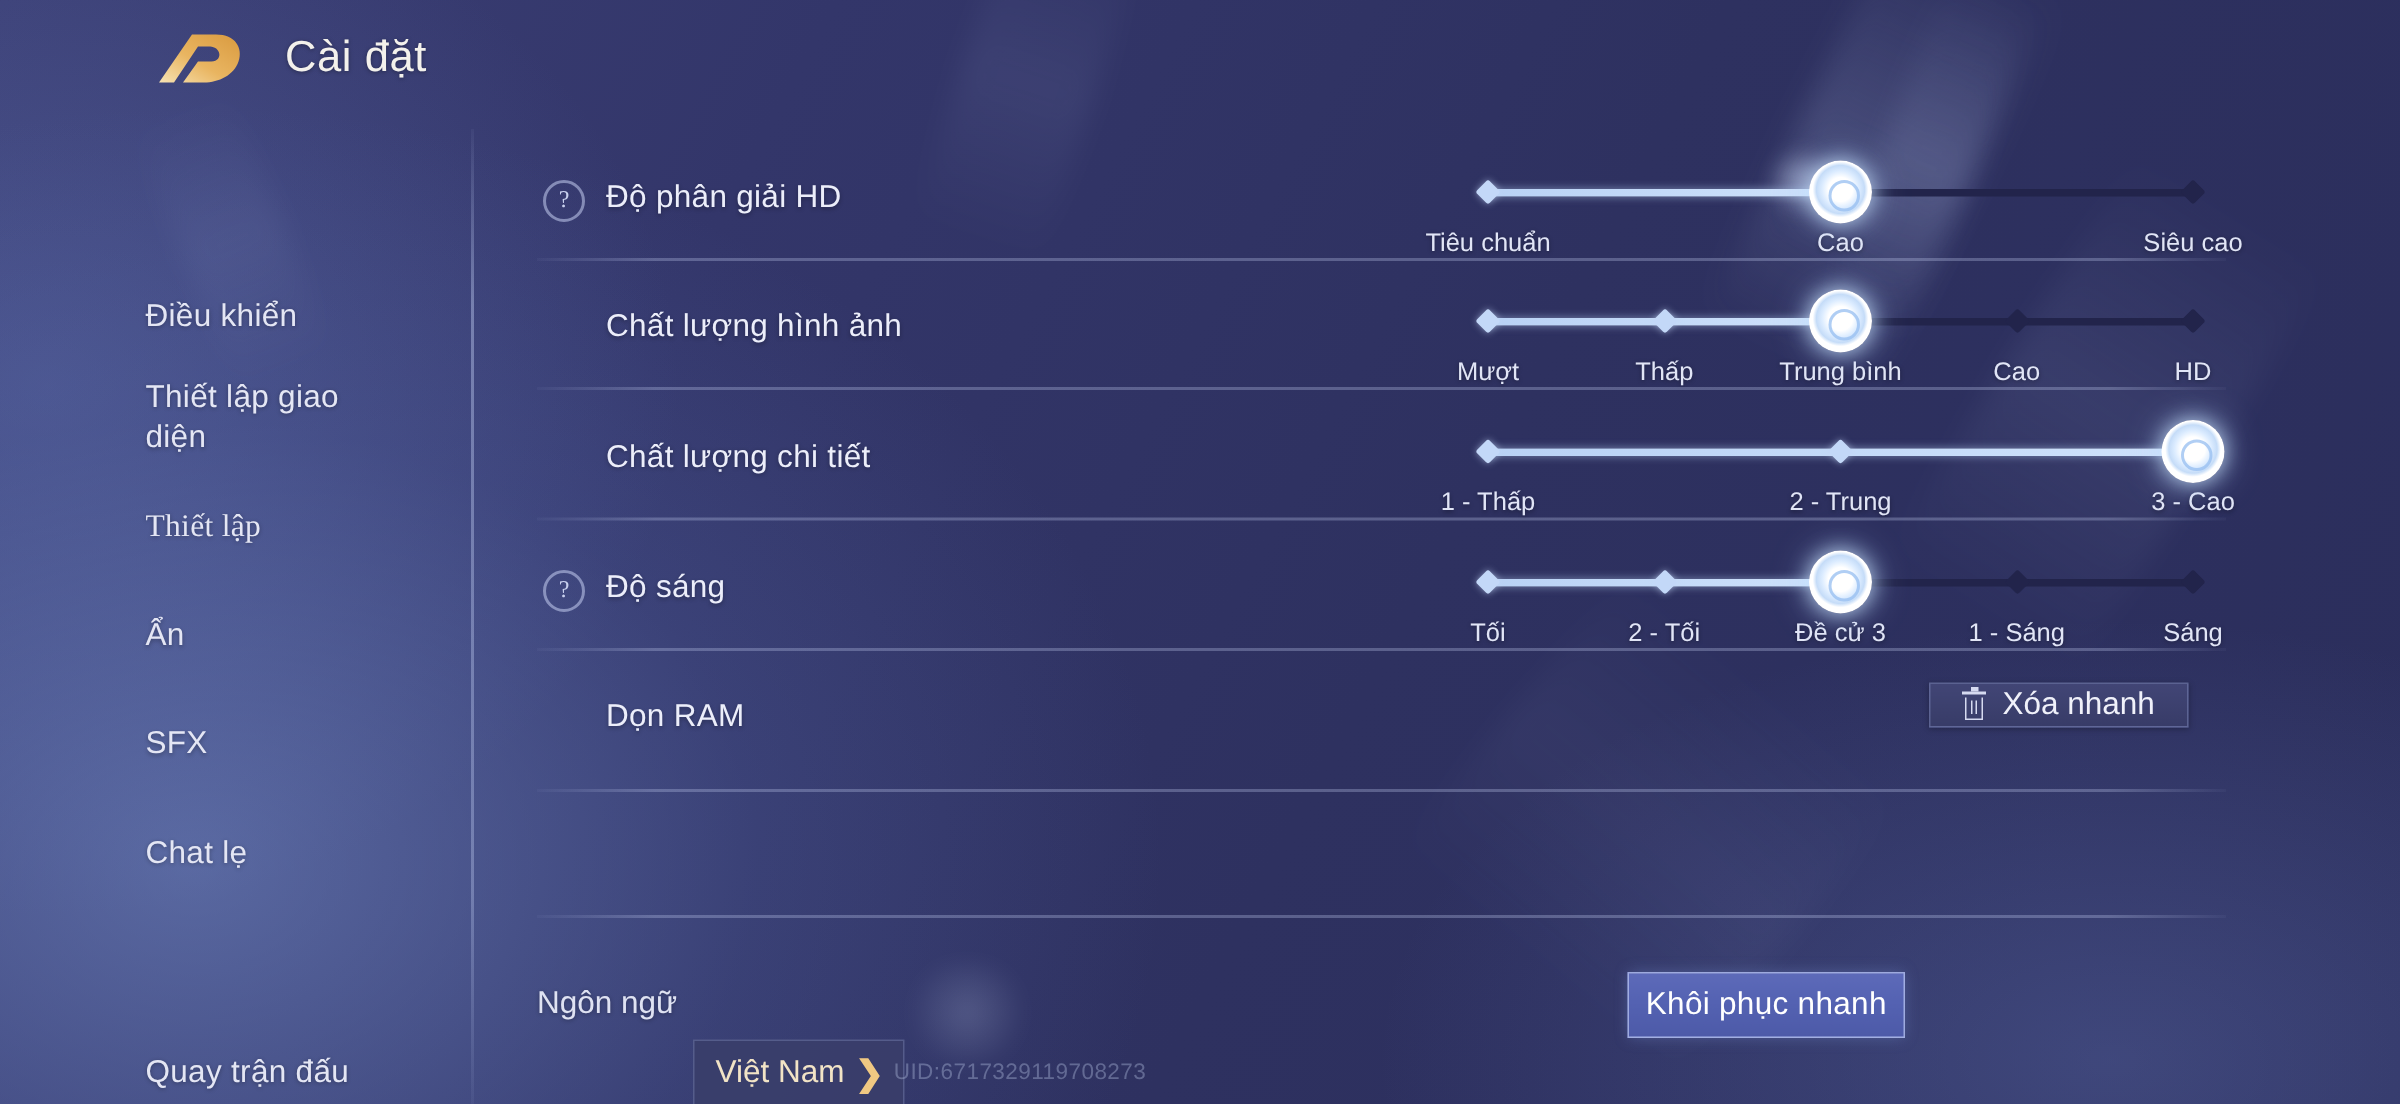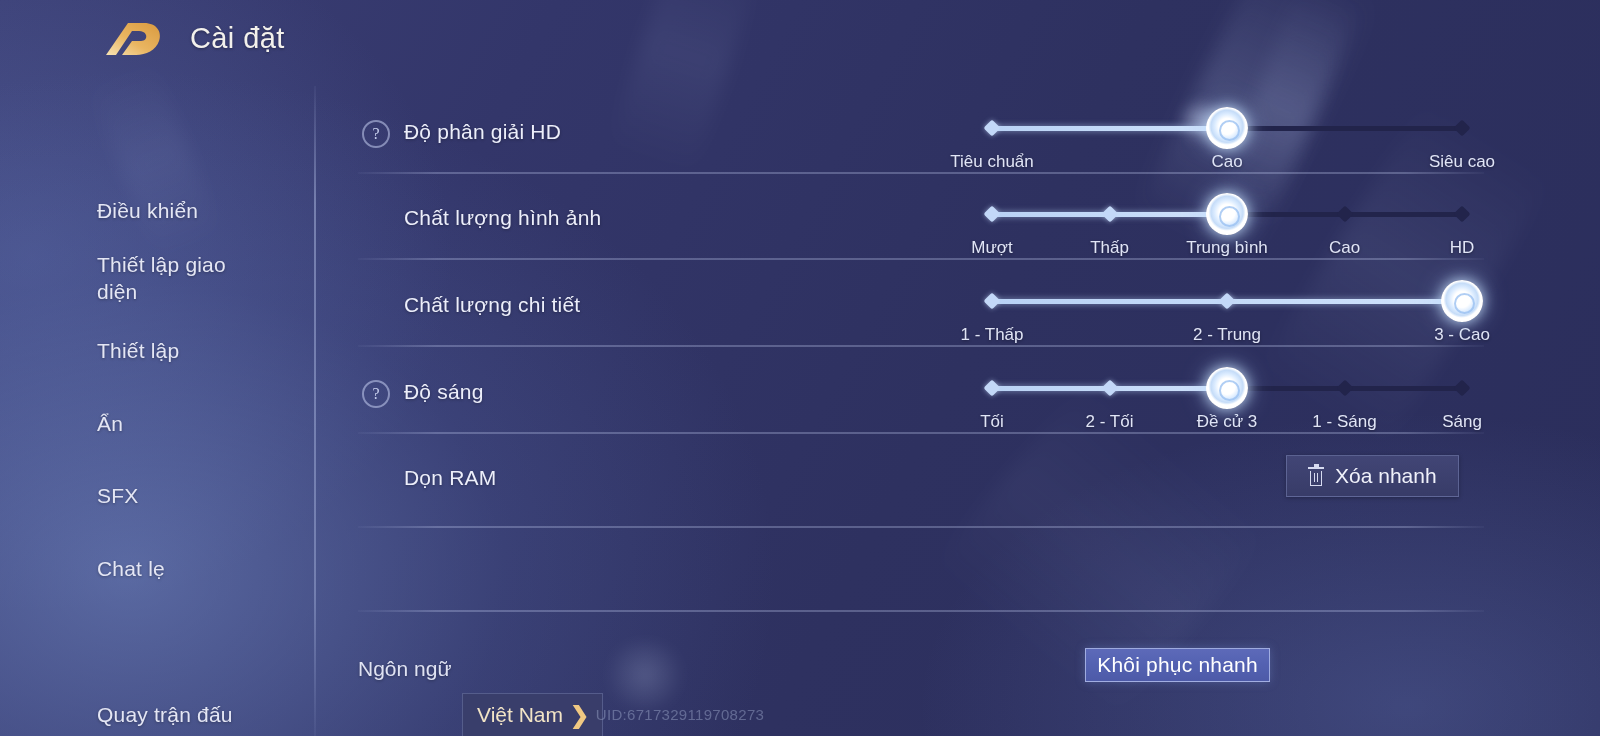--- a/index.html
+++ b/index.html
@@ -120,21 +120,21 @@
   }
   .slabel {
     position:absolute; top:44px; transform:translateX(-50%);
     font-size:17px; color:#e1e5f6; white-space:nowrap;
     text-shadow:0 1px 3px rgba(0,0,0,.35);
   }
 
   
   #btn-xoa {
     position:absolute; display:flex; align-items:center; gap:11px;
-    padding:0 21px; height:42px;
+    padding:0 21px; height:30px;
     background:linear-gradient(to bottom, rgba(66,70,118,0.96), rgba(56,60,104,0.96));
     border:1px solid rgba(126,136,186,0.5);
     color:#f0f1fa; font-size:21px;
     box-shadow:0 1px 4px rgba(0,0,0,.28);
   }
   .trash-ico { width:16px; height:19px; position:relative; }
   .trash-ico .lid  { position:absolute; top:0; left:0; width:16px; height:2.5px; background:#d6daf0; }
   .trash-ico .hdl  { position:absolute; top:-2.5px; left:5.5px; width:5px; height:2.5px; background:#d6daf0; }
   .trash-ico .body { position:absolute; top:4px; left:2px; width:12px; height:15px; border:1.6px solid #d6daf0; border-top:none; }
   .trash-ico .body::before, .trash-ico .body::after {
@@ -155,21 +155,21 @@
   #lang-select {
     position:absolute; left:462px; top:648px; height:44px;
     display:flex; align-items:center; gap:7px; padding:0 13px 0 14px;
     background:rgba(58,62,106,0.92);
     border:1px solid rgba(120,130,180,0.45);
     margin-top:45px;
   }
   #lang-value { font-size:21px; color:#f2e4c6; }
   #lang-chevron { color:#f0c882; font-size:23px; font-weight:bold; line-height:20px; }
   #btn-restore {
-    position:absolute; left:1085px; top:648px; width:185px; height:34px;
+    position:absolute; left:1085px; top:648px; width:185px; height:44px;
     display:flex; align-items:center; justify-content:center;
     background:linear-gradient(to bottom, #5d6ab9 0%, #5462b2 45%, #4d5aa8 100%);
     border:1px solid rgba(186,198,240,0.75);
     color:#ffffff; font-size:21px; letter-spacing:.2px;
     box-shadow:0 0 9px rgba(120,145,215,.35);
   }
   #uid {
     position:absolute; left:0; top:706px; width:1360px; text-align:center;
     font-size:15px; color:rgba(170,180,215,0.42); letter-spacing:.3px;
   }
@@ -202,21 +202,21 @@
 </div>
 
 <div id="sidebar">
     <div class="nav-item" style="top: 104px; height: 40px;">
       <span style="white-space: pre-line;">Điều khiển</span>
     </div>
     <div class="nav-item" style="top: 162px; height: 60px;">
       <span style="white-space: pre-line;">Thiết lập giao
 diện</span>
     </div>
-    <div class="nav-item" style="top: 244px; height: 40px;">
+    <div class="nav-item" style="top: 244px; height: 40px; font-family: Liberation Serif, serif;">
       <span style="white-space: pre-line;">Thiết lập</span>
     </div>
     <div class="nav-item" style="top: 317px; height: 40px;">
       <span style="white-space: pre-line;">Ẩn</span>
     </div>
     <div class="nav-item" style="top: 389px; height: 40px;">
       <span style="white-space: pre-line;">SFX</span>
     </div>
     <div class="nav-item" style="top: 462px; height: 40px;">
       <span style="white-space: pre-line;">Chat lẹ</span>

